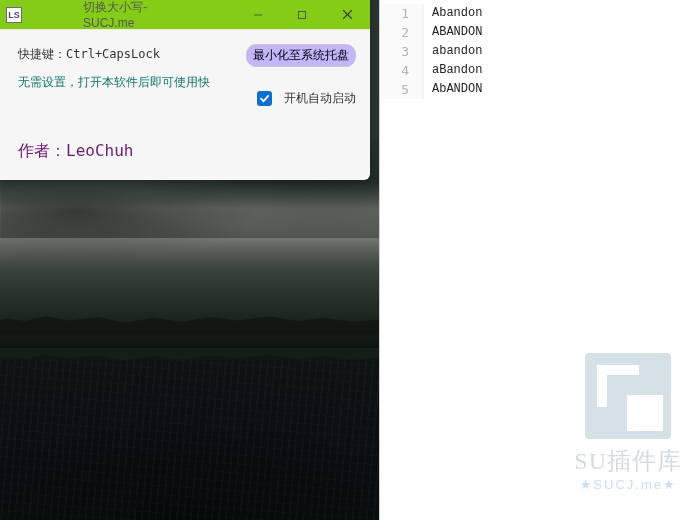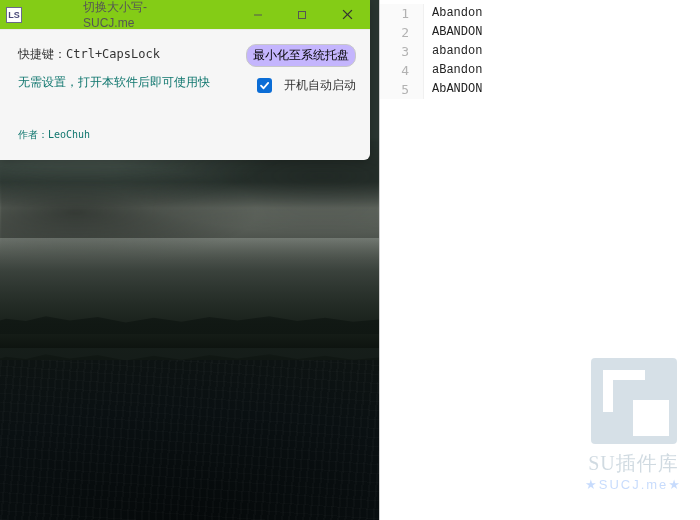--- a/index.html
+++ b/index.html
@@ -102,28 +102,28 @@
     .row1 { display: flex; justify-content: space-between; align-items: flex-start; margin-bottom: 6px; }
     .hotkey-label { color: #333; font-family: "SimSun", monospace; font-size: 12px; padding-top: 2px; text-align: center; }
     .tray-btn {
       font-size: 12px; padding: 2px 6px;
       background: #c4b5fd; border: 1px solid #c8c8c8;
       border-radius: 10px; cursor: default;
       font-family: "SimSun", sans-serif;
     }
     .desc { color: #0f766e; font-family: "SimSun", sans-serif; font-size: 12px; line-height: 1.5; max-width: 210px; }
     .row2 { display: flex; justify-content: space-between; align-items: flex-start; }
-    .autostart { display: flex; align-items: center; gap: 12px; margin-top: 4px; }
+    .autostart { display: flex; align-items: center; gap: 12px; margin-top: 17px; }
     .chk {
       width: 15px; height: 15px; border-radius: 3px;
       background: #0b6dd6; display: flex; align-items: center; justify-content: center;
     }
     .chk svg { display: block; }
     .autostart-label { font-size: 12px; color: #333; font-family: "SimSun", sans-serif; }
-    .author { margin-top: 34px; font-size: 10px; color: #0f766e; font-family: "SimSun", monospace; }
+    .author { margin-top: 34px; font-size: 16px; color: #701a75; font-family: "SimSun", monospace; }
 
     .right-panel {
       flex: 1; height: 520px; background: #fff;
       position: relative;
     }
     .editor { padding-top: 4px; }
     .line { display: flex; height: 19px; line-height: 19px; }
     .gutter {
       width: 44px; text-align: right; padding-right: 14px;
       color: #b2b2b2; font-family: Consolas, monospace; font-size: 13px;
@@ -158,21 +158,21 @@
       border-right: none; border-bottom: none;
       box-sizing: border-box;
     }
     .wm-logo::after {
       content: "";
       position: absolute;
       right: 8px; bottom: 8px;
       width: 36px; height: 36px;
       background: #fff;
     }
-    .wm-text1 { font-size: 20px; color: #5a7e97; letter-spacing: 1px; font-family: "Microsoft YaHei"; }
+    .wm-text1 { font-size: 24px; color: #5a7e97; letter-spacing: 1px; font-family: "Microsoft YaHei"; }
     .wm-text2 { font-size: 13px; color: #3b82f6; letter-spacing: 2px; font-family: sans-serif; }
   </style>
 </head>
 <body>
 
 <div class="left-panel">
   <div class="sky-glow"></div>
   <div class="clouds"></div>
   <div class="horizon"></div>
   <div class="ridge r1"></div>

